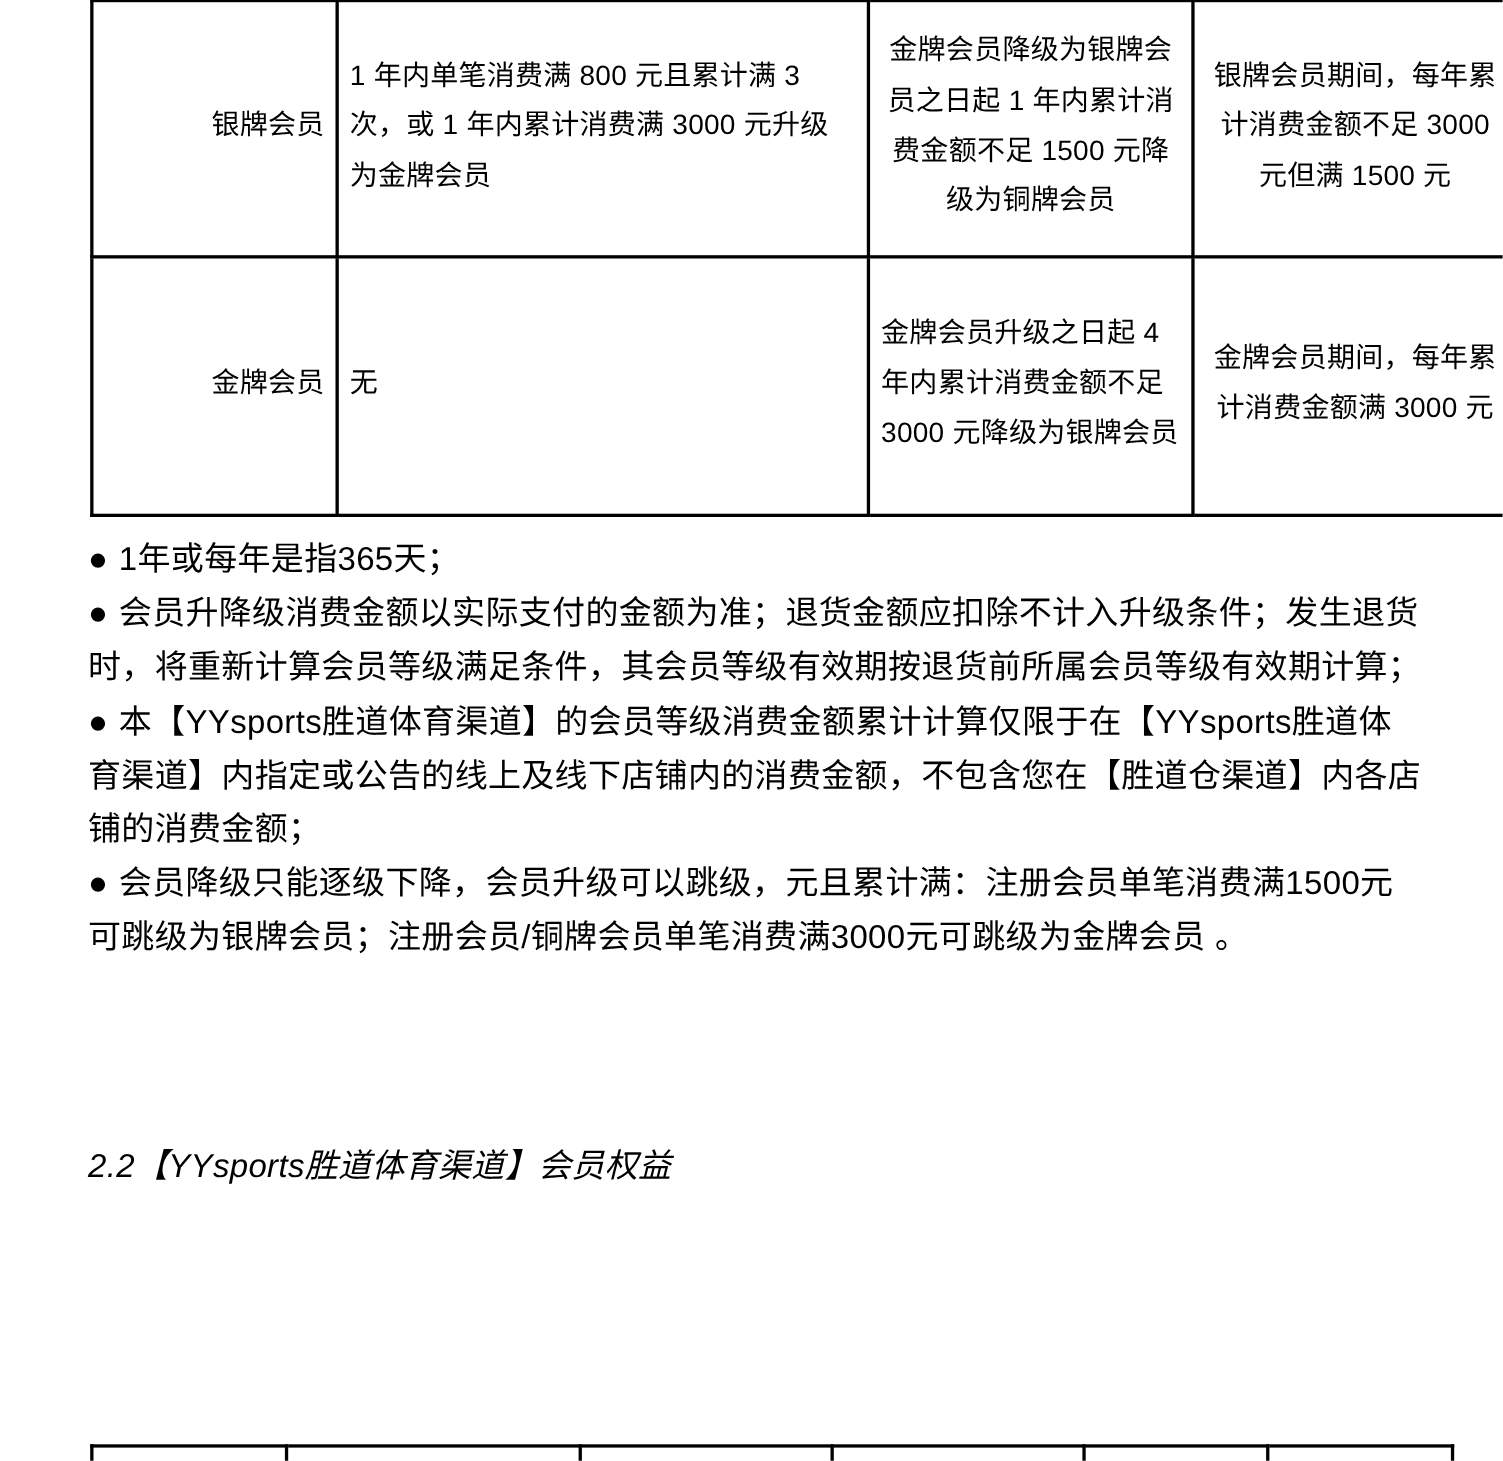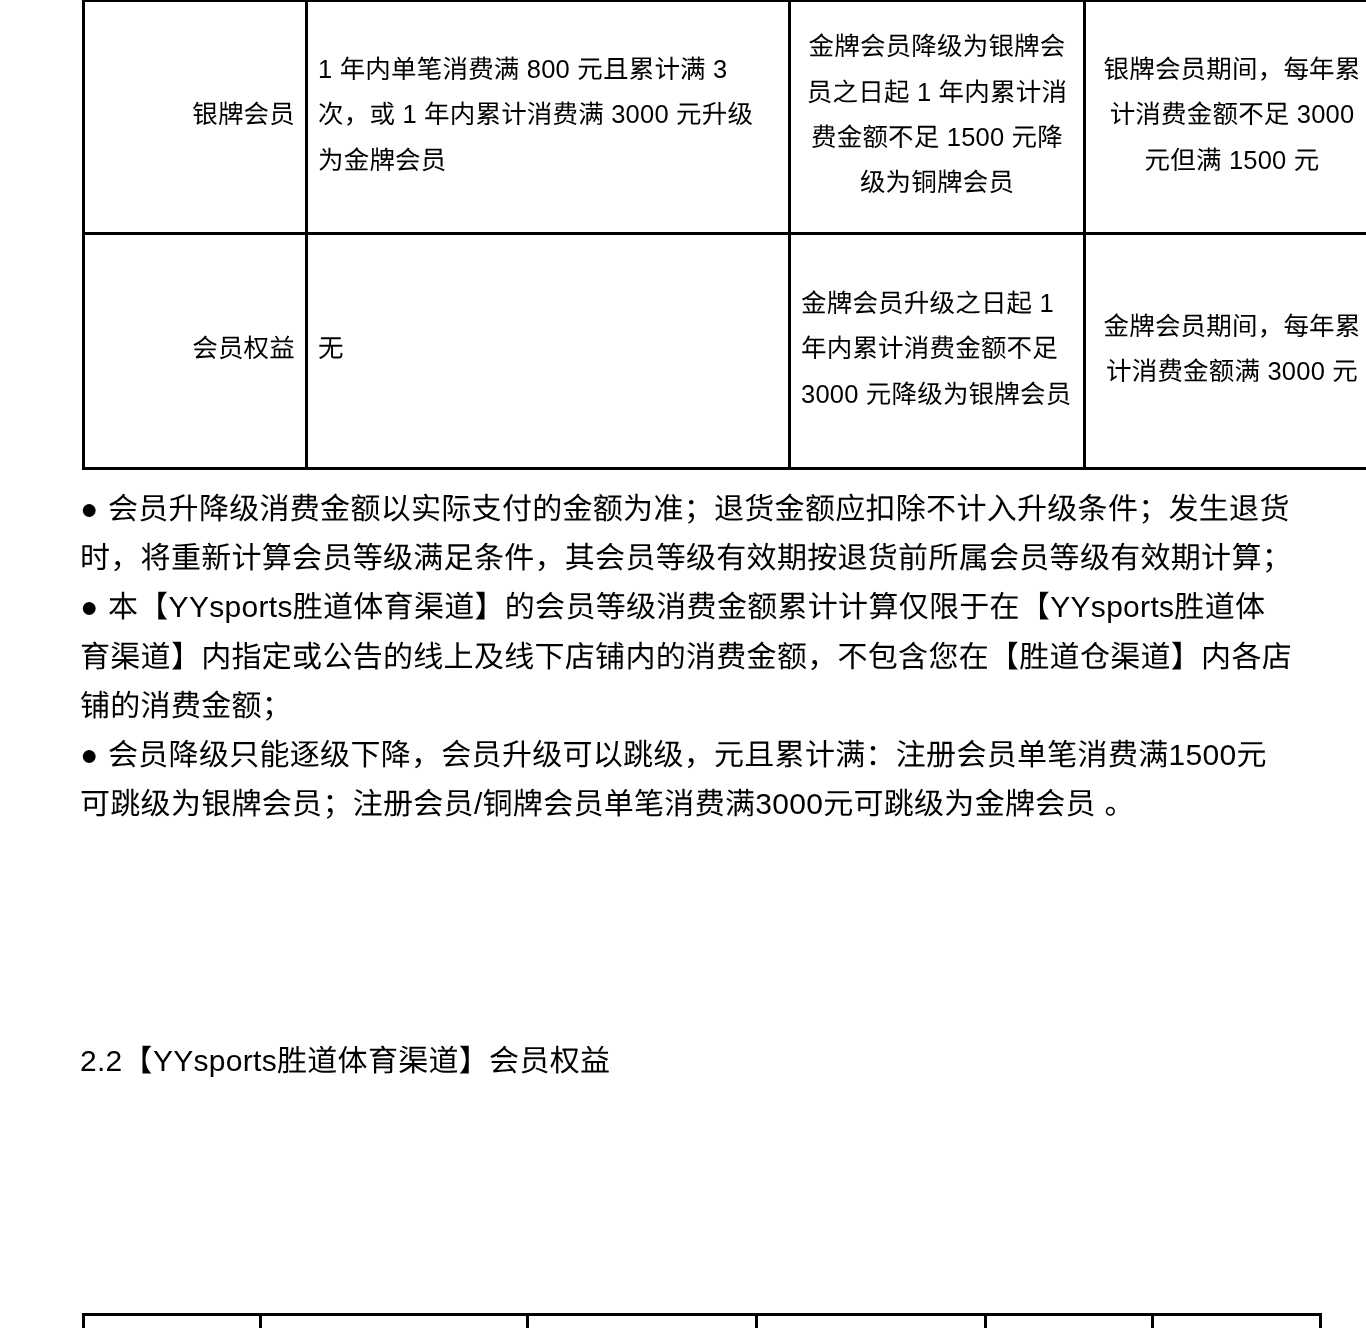--- a/index.html
+++ b/index.html
@@ -78,21 +78,21 @@
   
   .section-22 {
     position: absolute;
     left: 80px;
     top: 1036px;
     width: 1215px;
     font-size: 30px;
     line-height: 1.64;
     letter-spacing: 0.3px;
   }
-  .section-22 p { margin: 0; }
+  .section-22 p { margin: 0; font-style: italic; }
 
   .unit-note {
     position: absolute;
     right: 76px;
     top: 1237px;
     font-size: 30px;
     letter-spacing: 0.3px;
   }
 
   
@@ -122,30 +122,33 @@
 
   <table class="tier-table">
     <tbody>
       <tr class="row-silver">
         <td class="c0">银牌会员</td>
         <td class="c1">1 年内单笔消费满 800 元且累计满 3 次，或 1 年内累计消费满 3000 元升级为金牌会员</td>
         <td class="c2">金牌会员降级为银牌会员之日起 1 年内累计消费金额不足 1500 元降级为铜牌会员</td>
         <td class="c3">银牌会员期间，每年累计消费金额不足 3000 元但满 1500 元</td>
       </tr>
       <tr class="row-gold">
-        <td class="c0">会员权益</td>
+        <td class="c0">金牌会员</td>
         <td class="c1 left-align">无</td>
-        <td class="c2 left-align">金牌会员升级之日起 1 年内累计消费金额不足 3000 元降级为银牌会员</td>
+        <td class="c2 left-align">金牌会员升级之日起 4 年内累计消费金额不足 3000 元降级为银牌会员</td>
         <td class="c3">金牌会员期间，每年累计消费金额满 3000 元</td>
       </tr>
     </tbody>
   </table>
 
   <div class="notes">
 
+    <p class="note-item">
+      <span class="bullet">●</span><span class="note-text">1年或每年是指365天；</span>
+    </p>
 
     <p class="note-item">
       <span class="bullet">●</span><span class="note-text">会员升降级消费金额以实际支付的金额为准；退货金额应扣除不计入升级条件；发生退货时，将重新计算会员等级满足条件，其会员等级有效期按退货前所属会员等级有效期计算；</span>
     </p>
 
     <p class="note-item">
       <span class="bullet">●</span><span class="note-text">本【YYsports胜道体育渠道】的会员等级消费金额累计计算仅限于在【YYsports胜道体育渠道】内指定或公告的线上及线下店铺内的消费金额，不包含您在【胜道仓渠道】内各店铺的消费金额；</span>
     </p>
 
     <p class="note-item">

